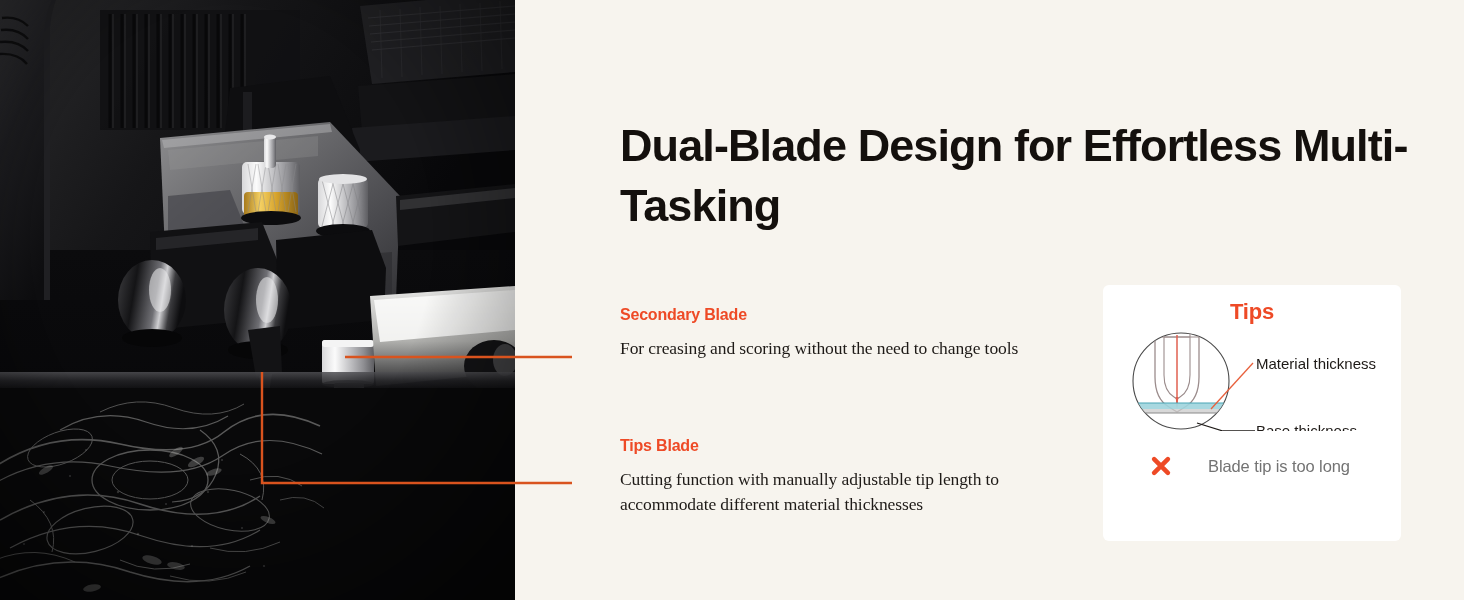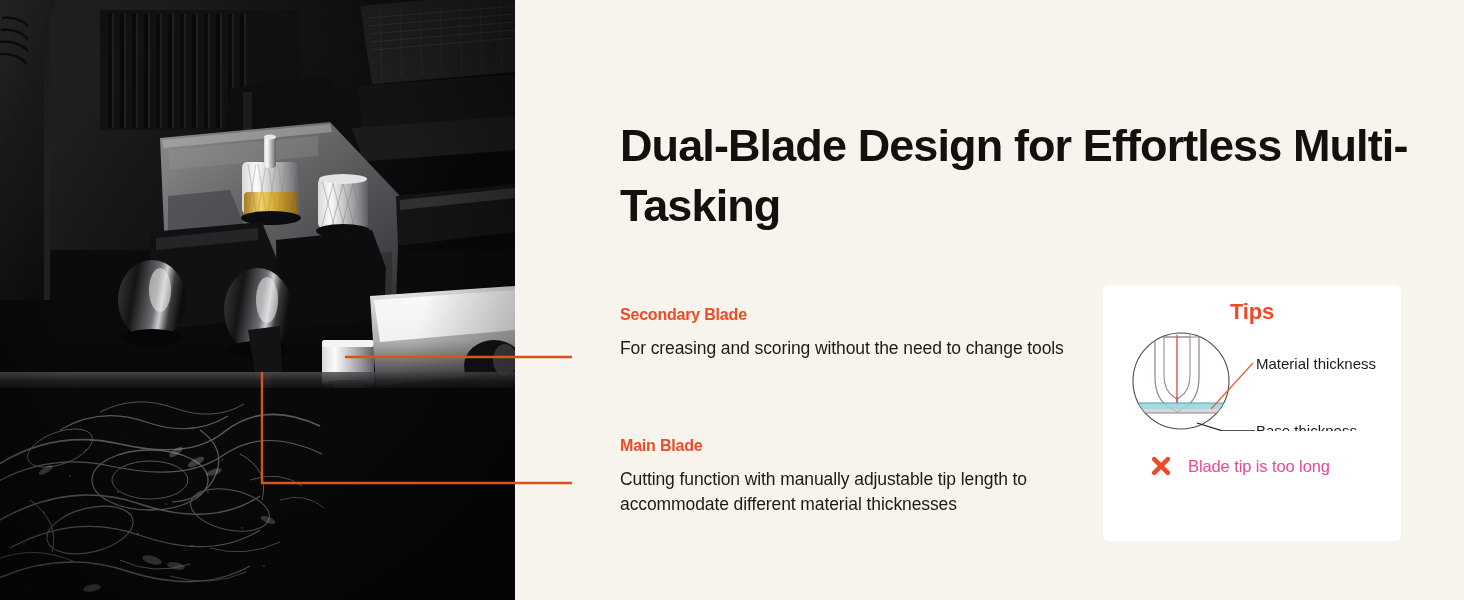--- a/index.html
+++ b/index.html
@@ -35,20 +35,21 @@
   .callout.main { top:436px; }
 
   .callout-title {
     font-size:16px; font-weight:bold; color:#EE4A26;
     letter-spacing:-0.2px; line-height:1.25;
   }
   .callout-body {
     margin-top:11px;
     font-size:17.5px; line-height:1.45; color:#1E1A17;
     letter-spacing:-0.1px;
+    font-family:Liberation Serif, serif;
   }
 
   
   .tips-card {
     position:absolute; left:1103px; top:285px;
     width:298px; height:256px;
     background:#FFFFFF; border-radius:6px;
   }
   .tips-title {
     position:absolute; left:0; top:14px; width:100%;
@@ -57,21 +58,21 @@
   }
   .tips-diagram { position:absolute; left:12px; top:46px; width:276px; height:100px;text-align:right; }
   .tips-diagram svg { display:block; }
 
   .tips-list { position:absolute; left:0; top:163px; width:100%; }
   .tip-row {
     display:flex; align-items:center; height:36px; padding-left:47px;
   }
   .x-icon { width:22px; height:22px; flex:0 0 22px; margin-right:16px; }
   .tip-text {
-    font-size:16.5px; color:#ec4899; letter-spacing:-0.1px; line-height:1;
+    font-size:16.5px; color:#737373; letter-spacing:-0.1px; line-height:1;margin-left:20px;
   }
 </style>
 </head>
 <body>
 
 <div id="stage">
 
   <div class="photo">
     <svg viewBox="0 0 515 600" xmlns="http://www.w3.org/2000/svg" aria-hidden="true">
       <defs>
@@ -361,21 +362,21 @@
   <div class="content">
 
     <h1 class="headline">Dual-Blade Design for Effortless Multi-Tasking</h1>
 
     <div class="callout secondary">
       <div class="callout-title">Secondary Blade</div>
       <div class="callout-body">For creasing and scoring without the need to change tools</div>
     </div>
 
     <div class="callout main">
-      <div class="callout-title">Main Blade</div>
+      <div class="callout-title">Tips Blade</div>
       <div class="callout-body">Cutting function with manually adjustable tip length to accommodate different material thicknesses</div>
     </div>
   </div>
 
   <div class="tips-card">
 
     <div class="tips-title">Tips</div>
 
     <div class="tips-diagram">
       <svg viewBox="0 0 276 100" xmlns="http://www.w3.org/2000/svg" aria-hidden="true">

